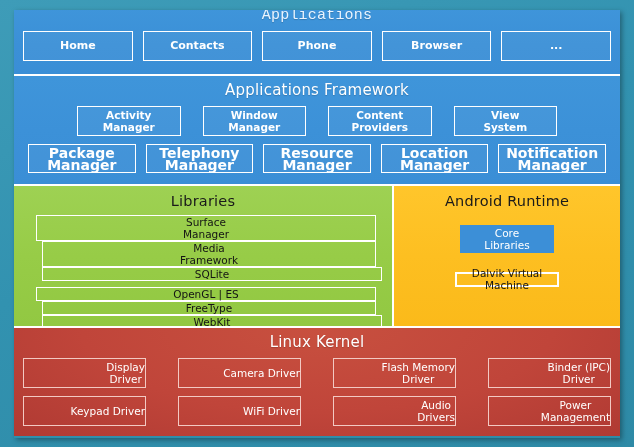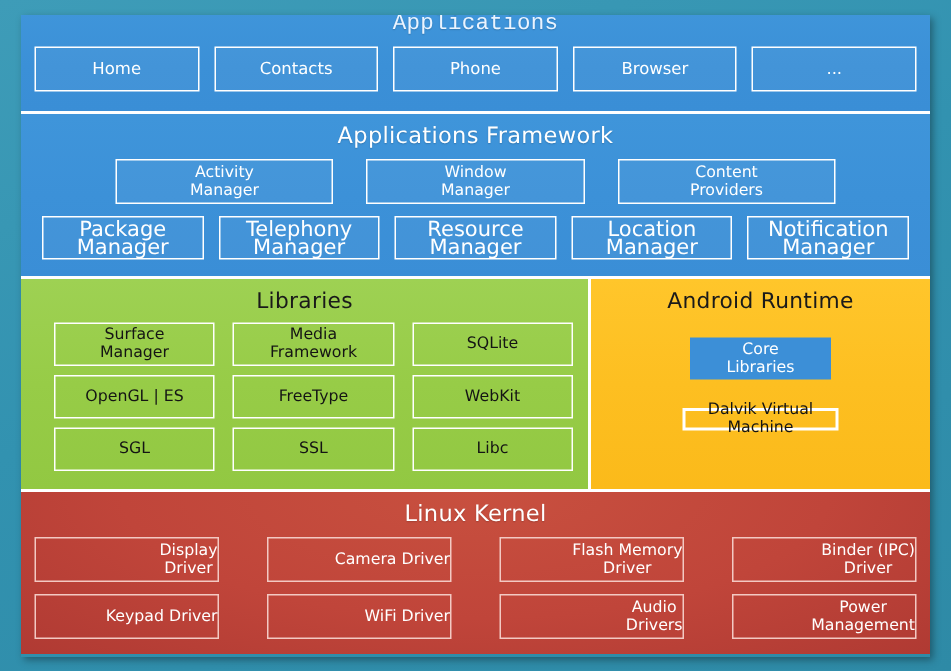--- a/index.html
+++ b/index.html
@@ -76,20 +76,21 @@
     border: 1px solid #ffffff;
     color: #ffffff;
     display: flex;
     align-items: center;
     justify-content: center;
     text-align: center;
     font-size: 11px;
     line-height: 12px;
     box-sizing: border-box;
     background: rgba(255,255,255,0.045);
+    font-weight: bold;
   }
   .box-blue-outline:first-child { margin-left: 0; }
   .box-blue-outline:last-child { margin-right: 0; }
 
   
   .layer-framework {
     height: 110px;
     background: linear-gradient(180deg, #3f95da 0%, #3c91d8 50%, #3a8ed6 100%);
     border-bottom: 2px solid #ffffff;
   }
@@ -143,20 +144,21 @@
   .col-runtime .layer-title {
     color: #1a1a1a;
     font-size: 14.5px;
     padding-top: 8px;
     text-shadow: none;
   }
   .lib-row {
     display: flex;
     padding: 6px 10px 0 22px;
     box-sizing: border-box;
+    flex-direction: column;
   }
   .box-green-outline {
     flex: 1 1 0;
     margin: 0 6px;
     height: 29px;
     border: 1px solid #ffffff;
     color: #141414;
     display: flex;
     align-items: center;
     justify-content: center;
@@ -275,20 +277,25 @@
           </span>
         </div>
         <div class="box-blue-outline">
           <span>
             <span>Window</span><br><span>Manager</span>
           </span>
         </div>
         <div class="box-blue-outline">
           <span>
             <span>Content</span><br><span>Providers</span>
+          </span>
+        </div>
+        <div class="box-blue-outline">
+          <span>
+            <span>View</span><br><span>System</span>
           </span>
         </div>
       </div>
 
       <div class="fw-row2">
         <div class="box-blue-outline">
           <span>
             <span>Package</span><br><span>Manager</span>
           </span>
         </div>

